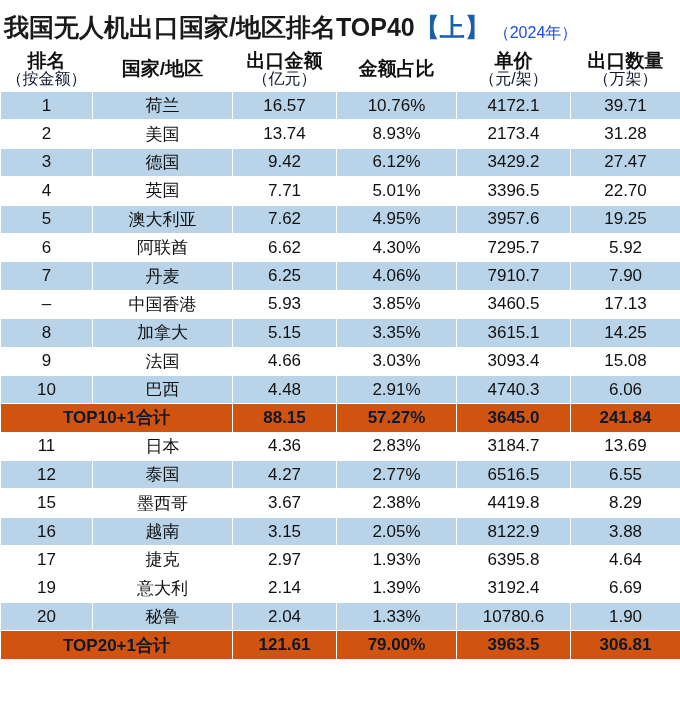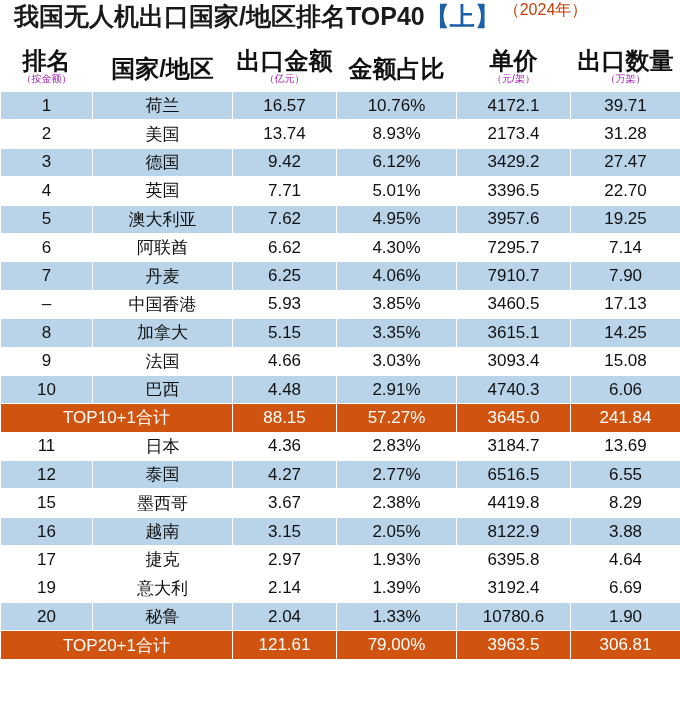--- a/index.html
+++ b/index.html
@@ -16,39 +16,39 @@
   .page {
     width: 680px;
     height: 722px;
     position: relative;
     background: #ffffff;
   }
   
   .title-bar {
     height: 44px;
     display: flex;
-    align-items: flex-start;
-    padding-left: 14px;
+    align-items: flex-end;
+    padding-left: 4px;
     box-sizing: border-box;
   }
   .title-main {
     font-size: 25px;
     font-weight: bold;
     color: #1a1a1a;
     letter-spacing: 0px;
     white-space: nowrap;
   }
   .title-hl {
     font-size: 25px;
     font-weight: bold;
     color: #1a5fa8;
   }
   .title-year {
     font-size: 16px;
-    color: #c2410c;
+    color: #1d4ed8;
     margin-left: 4px;
     font-weight: normal;
     white-space: nowrap;
   }
   
   table.grid {
     border-collapse: collapse;
     width: 680px;
     table-layout: fixed;
   }
@@ -68,50 +68,50 @@
   col.c5 { width: 110px; }
 
   
   tr.head td {
     height: 46px;
     background: #ffffff;
     border: 1px solid #ffffff;
     color: #111111;
   }
   .h-main {
-    font-size: 24px;
+    font-size: 19px;
     font-weight: bold;
     line-height: 21px;
     display: block;
   }
   .h-sub {
-    font-size: 10px;
+    font-size: 16px;
     font-weight: normal;
     line-height: 15px;
     display: block;
-    color: #a21caf;
+    color: #0f172a;
   }
   
   tr.data td {
     height: 27.4px;
     font-size: 17px;
     color: #111111;
   }
   tr.data.odd td { background: #b9d4e8; }
   tr.data.even td { background: #ffffff; }
   td.country { font-size: 17px; }
   td.rank { font-size: 16px; }
 
   
   tr.subtotal td {
     height: 27.4px;
     background: #d0540f;
-    color: #ffffff;
+    color: #0f172a;
     font-size: 17px;
-    font-weight: normal;
+    font-weight: bold;
   }
 </style>
 </head>
 <body>
 
 <div class="page">
 
   <div class="title-bar">
     <span class="title-main">我国无人机出口国家/地区排名TOP40</span>
       <span class="title-hl">【上】</span>
@@ -192,21 +192,21 @@
           <td>4.95%</td>
           <td>3957.6</td>
           <td>19.25</td>
         </tr>
         <tr class="data even">
           <td class="rank">6</td>
           <td class="country">阿联酋</td>
           <td>6.62</td>
           <td>4.30%</td>
           <td>7295.7</td>
-          <td>7.14</td>
+          <td>5.92</td>
         </tr>
         <tr class="data odd">
           <td class="rank">7</td>
           <td class="country">丹麦</td>
           <td>6.25</td>
           <td>4.06%</td>
           <td>7910.7</td>
           <td>7.90</td>
         </tr>
         <tr class="data even">

